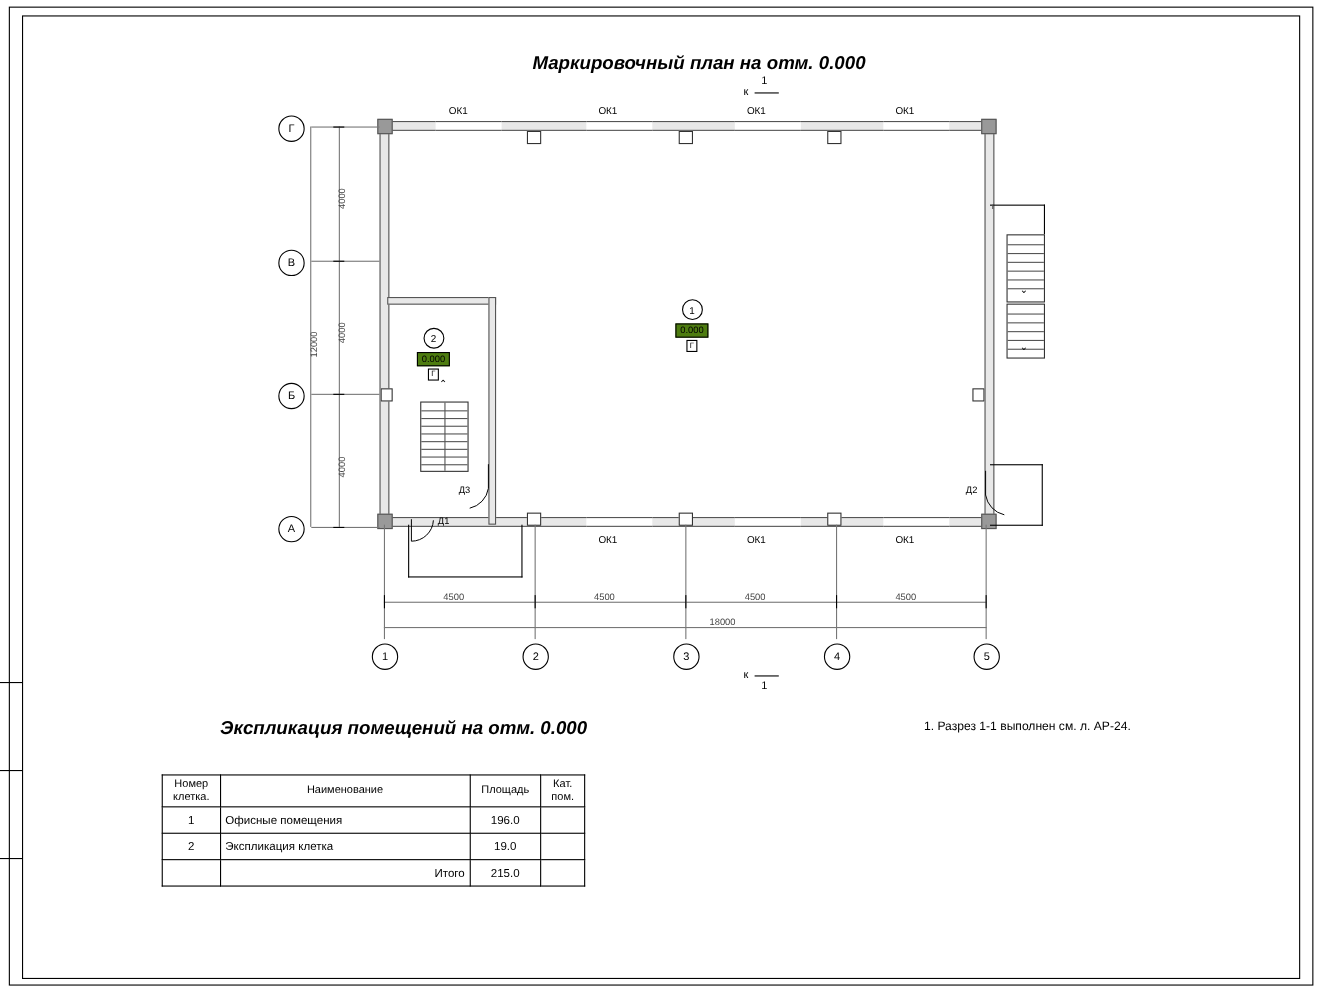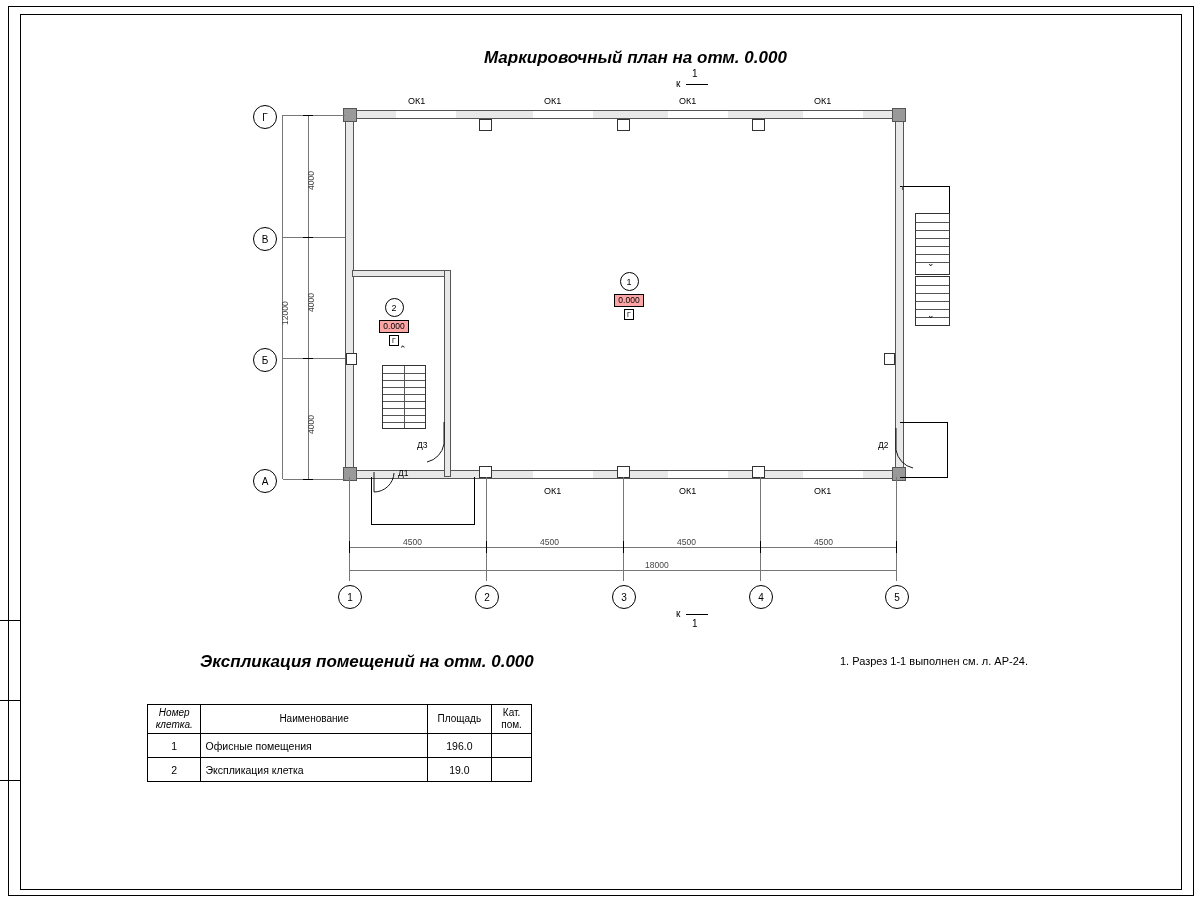--- a/index.html
+++ b/index.html
@@ -24,21 +24,21 @@
   .hline{height:1px;}
   .vline{width:1px;}
   .axisline{background:#777;}
   .wallfill{position:absolute;background:#e8e8e8;border:1px solid #555;}
 
   .circ{position:absolute;border:1px solid #000;border-radius:50%;display:flex;align-items:center;justify-content:center;font-size:10px;background:#fff;}
   .circ-md{width:22px;height:22px;font-size:10px;}
 
   .roomtag{position:absolute;display:flex;flex-direction:column;align-items:center;}
   .roomtag .num{border:1px solid #000;border-radius:50%;width:17px;height:17px;display:flex;align-items:center;justify-content:center;font-size:9px;background:#fff;}
-  .roomtag .area{border:1px solid #000;background:#fca5a5;font-size:8.5px;padding:0 3px;margin-top:3px;line-height:11px;}
+  .roomtag .area{border:1px solid #000;background:#4d7c0f;font-size:8.5px;padding:0 3px;margin-top:3px;line-height:11px;}
   .roomtag .cat{border:1px solid #000;background:#fff;font-size:7px;padding:0 2px;margin-top:2px;line-height:9px;}
 
   
   .dimtxt{position:absolute;font-size:8.5px;color:#444;}
   .dimtxt.vert{transform:rotate(-90deg);transform-origin:left top;}
 
   
   .tbl{position:absolute;border-collapse:collapse;font-size:10.5px;}
   .tbl td,.tbl th{border:1px solid #000;padding:2px 4px;font-weight:normal;}
   .tbl .c{text-align:center;}
@@ -228,21 +228,21 @@
   <div class="ln hline" style="left:686px;top:614px;width:22px;height:1px;"></div>
   <div class="lbl" style="left:692px;top:618px;font-size:10px;">1</div>
 
   <div class="note" style="left:840px;top:655px;">1. Разрез 1-1 выполнен см. л. АР-24.</div>
 
   <div class="ttl" style="left:200px;top:652px;">Экспликация помещений на отм. 0.000</div>
 
   <table class="tbl" style="left:147px;top:704px;width:385px;">
     <thead>
       <tr>
-        <td class="c" style="width:46px;font-style:italic;">
+        <td class="c" style="width:46px;">
           <span>Номер</span><br>
           <span>клетка.</span>
         </td>
         <td class="c" style="width:248px;">Наименование</td>
         <td class="c" style="width:58px;">Площадь</td>
         <td class="c" style="width:33px;">
           <span>Кат.</span><br>
           <span>пом.</span>
         </td>
       </tr>
@@ -253,16 +253,22 @@
         <td>Офисные помещения</td>
         <td class="c">196.0</td>
         <td class="c"></td>
       </tr>
       <tr style="height:24px;">
         <td class="c">2</td>
         <td>Экспликация клетка</td>
         <td class="c">19.0</td>
         <td class="c"></td>
       </tr>
+      <tr style="height:24px;">
+        <td class="c"></td>
+        <td class="r">Итого</td>
+        <td class="c">215.0</td>
+        <td class="c"></td>
+      </tr>
     </tbody>
   </table>
 
 </div>
 
 </body></html>

